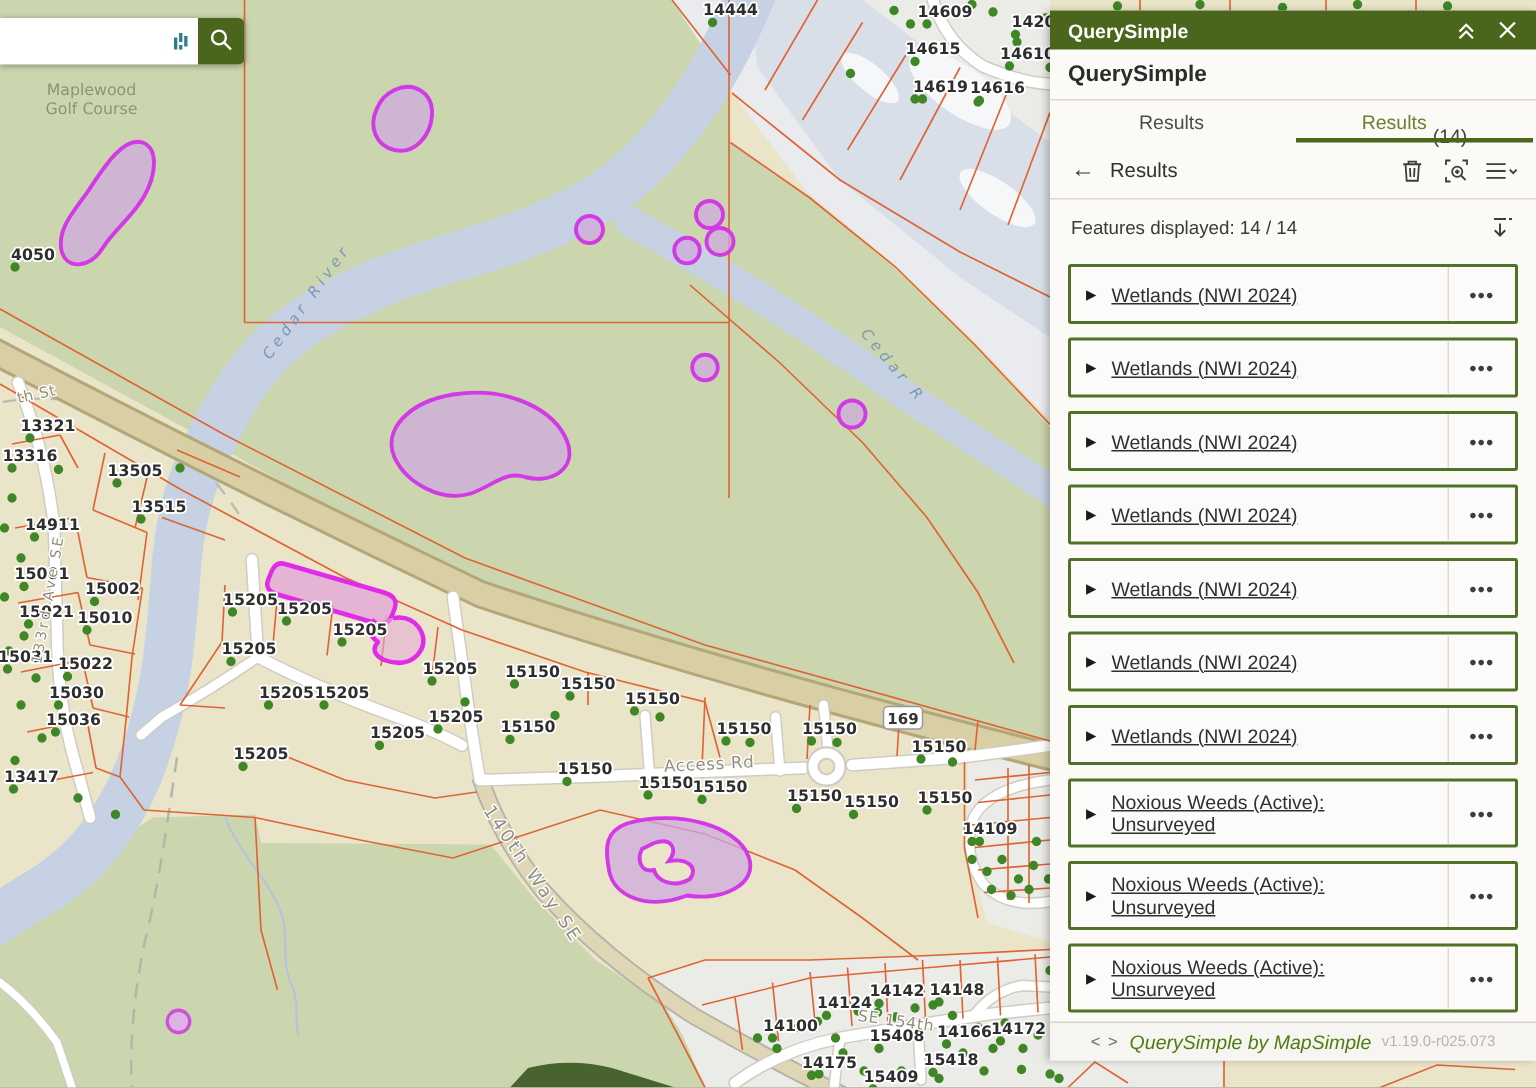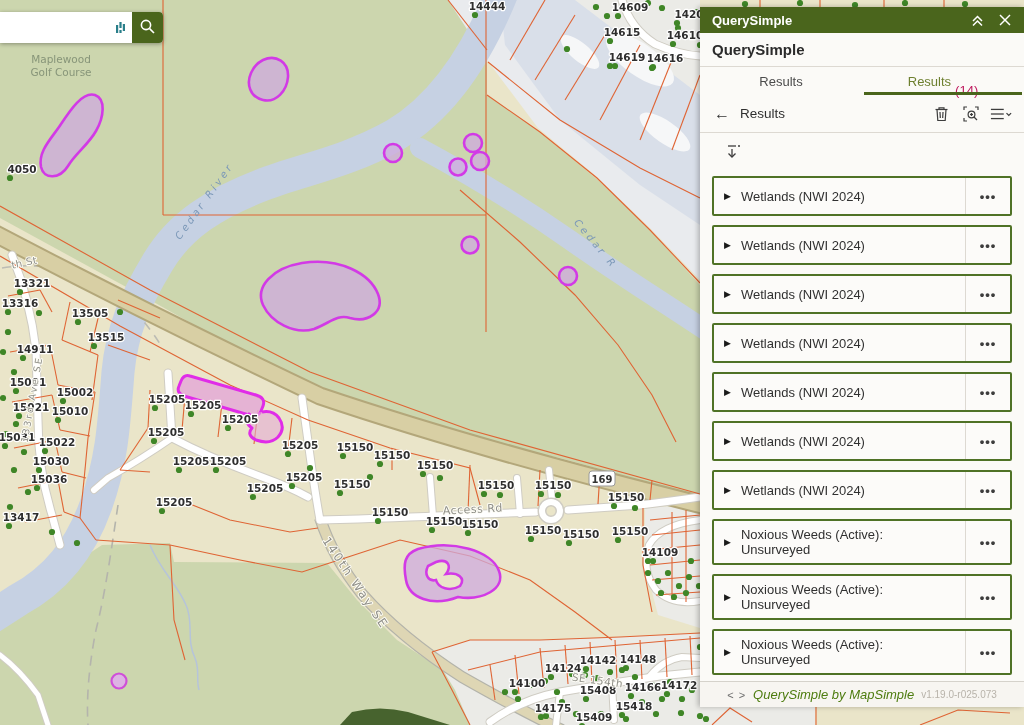--- a/index.html
+++ b/index.html
@@ -25,38 +25,38 @@
   .hicon{width:18px;height:18px;display:flex;align-items:center;justify-content:center;
     margin-left:10px;cursor:pointer;}
   .panel-title-row{height:33px;display:flex;align-items:center;padding:0 12px;
     border-bottom:1px solid #ddd9d2;flex:0 0 auto;}
   .panel-title-row .t{font-size:15px;font-weight:bold;color:#2b2b2b;}
   .tabs{display:flex;height:28px;flex:0 0 auto;}
   .tab{flex:1;display:flex;align-items:center;justify-content:center;gap:4px;cursor:pointer;
     font-size:13px;color:#4c4c4c;position:relative;}
   .tab.active{color:#6e8030;}
   .tab.active:after{content:"";position:absolute;left:2px;right:2px;bottom:0;height:3px;background:var(--green);}
-  .tab .count{color:#be185d;margin-top:19px;}
+  .tab .count{color:#404040;margin-top:19px;}
   .res-toolbar{height:37px;display:flex;align-items:center;padding:0 12px 0 14px;
     border-bottom:1px solid #ddd9d2;flex:0 0 auto;}
   .res-toolbar .back{font-size:16px;color:#333;cursor:pointer;line-height:1;}
   .res-toolbar .lbl{margin-left:10px;font-size:13.5px;color:#2f2f2f;}
   .res-toolbar .spacer{flex:1;}
   .ticon{width:22px;height:22px;display:flex;align-items:center;justify-content:center;
     margin-left:8px;cursor:pointer;color:#3d3d3d;}
   .feat-row{height:37px;display:flex;align-items:center;padding:0 12px 0 14px;flex:0 0 auto;}
   .feat-row .txt{font-size:12.5px;color:#3a3a3a;flex:1;}
   .cards{flex:1;overflow:hidden;padding:6px 12px 0 12px;display:flex;flex-direction:column;gap:9px;}
   .card{border:2px solid #4f7226;border-radius:2px;background:#fcfbf9;display:flex;
     align-items:stretch;flex:0 0 auto;cursor:pointer;}
   .card.one{height:36px;}
   .card.two{height:42px;}
   .card .left{flex:1;display:flex;align-items:center;min-width:0;}
   .card .tri{font-size:9px;color:#1a1a1a;margin:0 10px 0 10px;flex:0 0 auto;}
-  .card .title{font-size:13px;color:#303030;line-height:15px;white-space:pre-line;}
+  .card .title{font-size:13px;color:#303030;line-height:15px;white-space:pre-line;text-decoration:underline;}
   .card .dots{width:44px;border-left:1px solid #ddd9d2;display:flex;align-items:center;
     justify-content:center;color:#3d3d3d;font-size:13px;letter-spacing:1px;font-weight:bold;flex:0 0 auto;}
   .panel-footer{height:25px;border-top:1px solid #d5d2cb;background:#f7f5f1;display:flex;
     align-items:center;justify-content:center;gap:7px;flex:0 0 auto;}
   .panel-footer .code{color:#6d6d6d;font-size:11px;letter-spacing:1px;}
   .panel-footer .brand{font-size:13px;color:#4d7c0f;font-style:italic;}
   .panel-footer .ver{font-size:10px;color:#b8b3aa;}
 </style>
 </head>
 <body>
@@ -495,20 +495,21 @@
         <svg width="24" height="14" viewBox="0 0 24 14" fill="none" stroke="#3d3d3d" stroke-width="1.4">
           <line x1="1" y1="2" x2="15" y2="2"></line>
             <line x1="1" y1="7" x2="15" y2="7"></line>
           <line x1="1" y1="12" x2="15" y2="12"></line>
             <polyline points="18,6 20.5,8.5 23,6"></polyline>
         </svg>
       </span>
     </div>
 
     <div class="feat-row">
+      <span class="txt">Features displayed: 14 / 14</span>
       <span class="ticon">
         <svg width="15" height="15" viewBox="0 0 15 15" fill="none" stroke="#3d3d3d" stroke-width="1.3">
           <line x1="2" y1="2" x2="10" y2="2"></line>
             <line x1="12" y1="2" x2="14" y2="2"></line>
           <line x1="6" y1="5" x2="6" y2="13"></line>
             <polyline points="2.5,9.5 6,13 9.5,9.5"></polyline>
         </svg>
       </span>
     </div>
 

